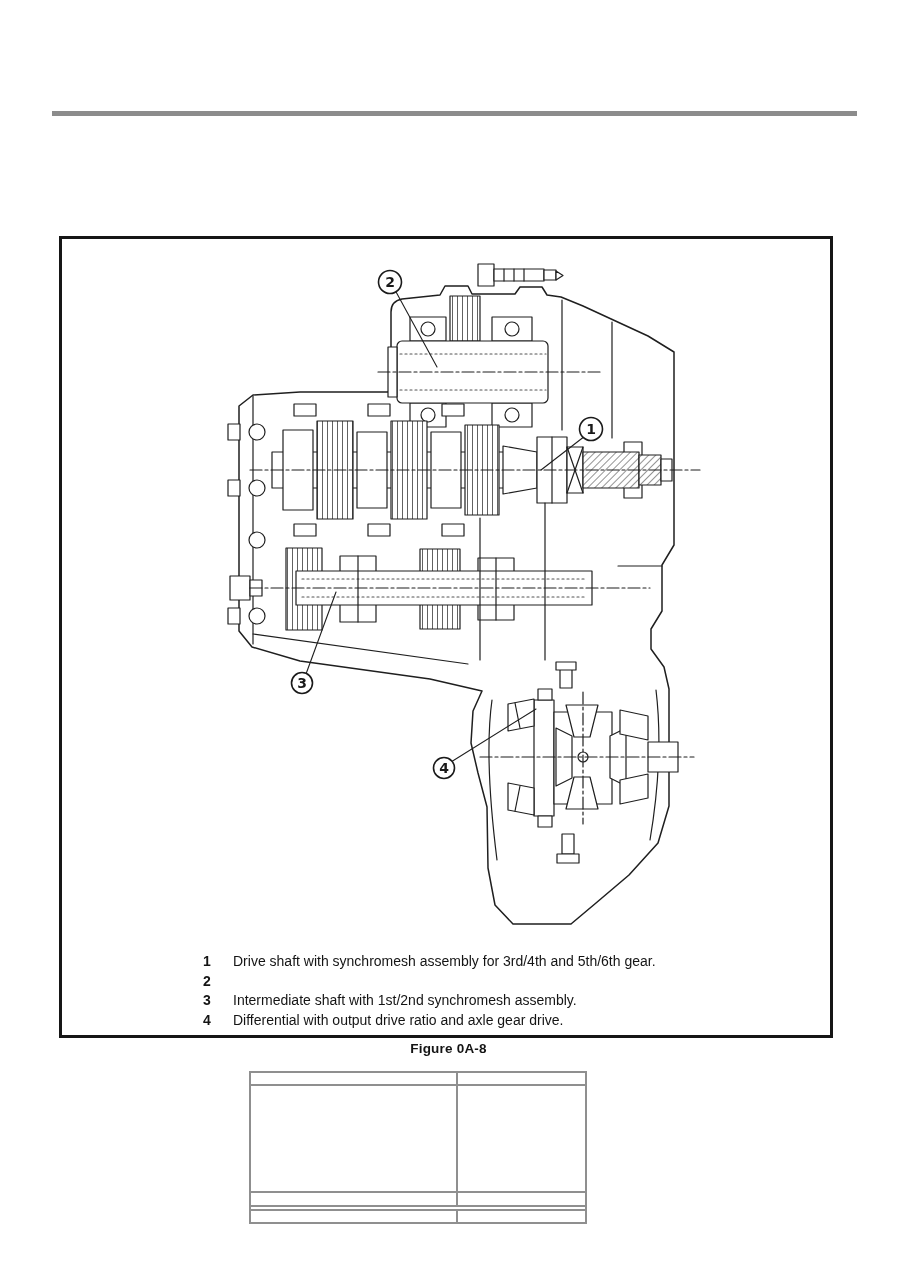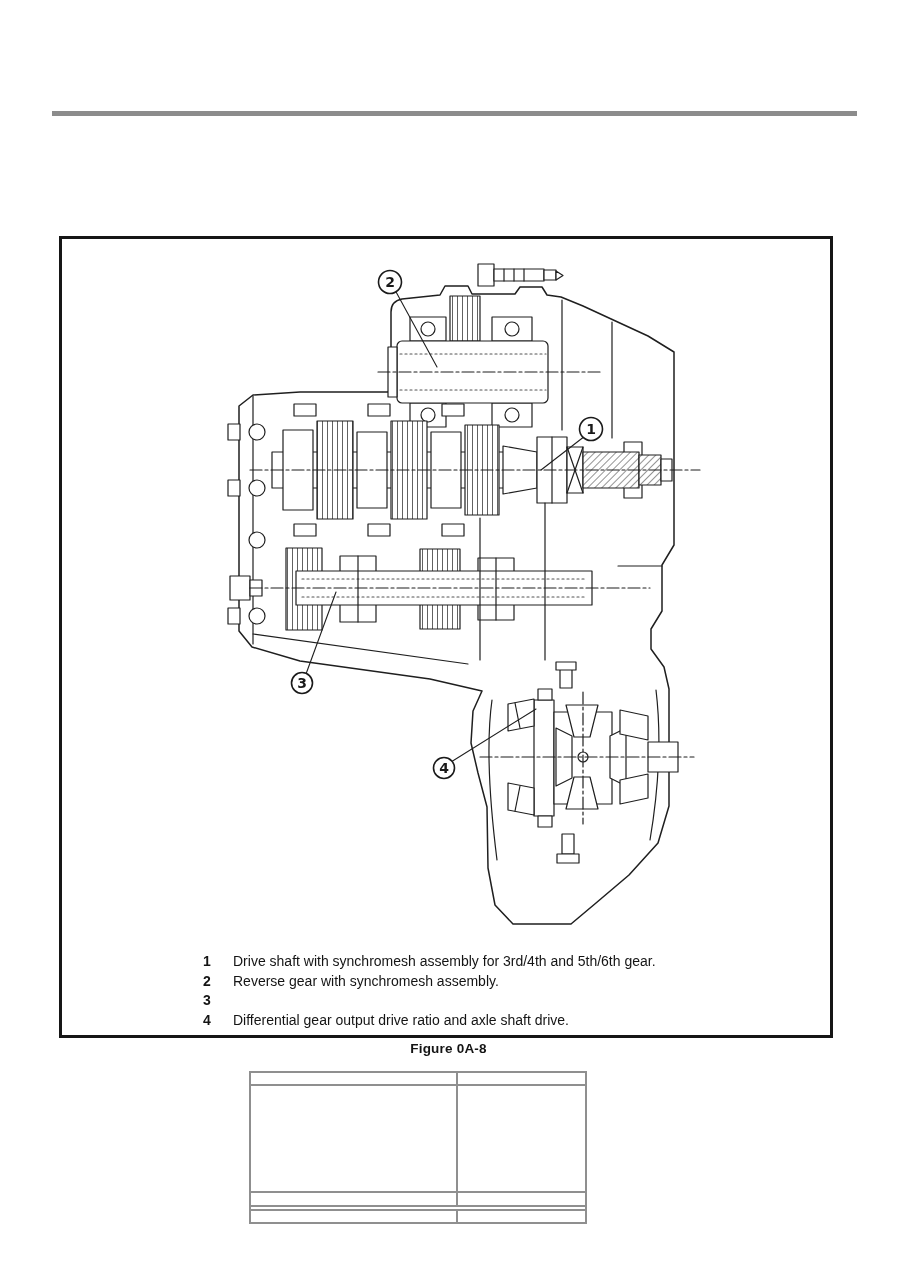--- a/index.html
+++ b/index.html
@@ -210,28 +210,28 @@
     </g>
   </svg>
 
   <div class="legend">
     <div class="legend-row">
       <span class="lnum">1</span>
       <span class="ltext">Drive shaft with synchromesh assembly for 3rd/4th and 5th/6th gear.</span>
     </div>
     <div class="legend-row">
       <span class="lnum">2</span>
-      <span class="ltext">Reverse gear with synchromesh assembly.</span>
     </div>
     <div class="legend-row">
       <span class="lnum">3</span>
+      <span class="ltext">Intermediate shaft with 1st/2nd synchromesh assembly.</span>
     </div>
     <div class="legend-row">
       <span class="lnum">4</span>
-      <span class="ltext">Differential gear output drive ratio and axle shaft drive.</span>
+      <span class="ltext">Differential with output drive ratio and axle gear drive.</span>
     </div>
   </div>
 </div>
 
 <div class="fig-caption">Figure 0A-8</div>
 
 <div class="spec-table">
   <div class="t-row r1">
     <span class="cell"></span>
     <span class="cell c2"></span>

